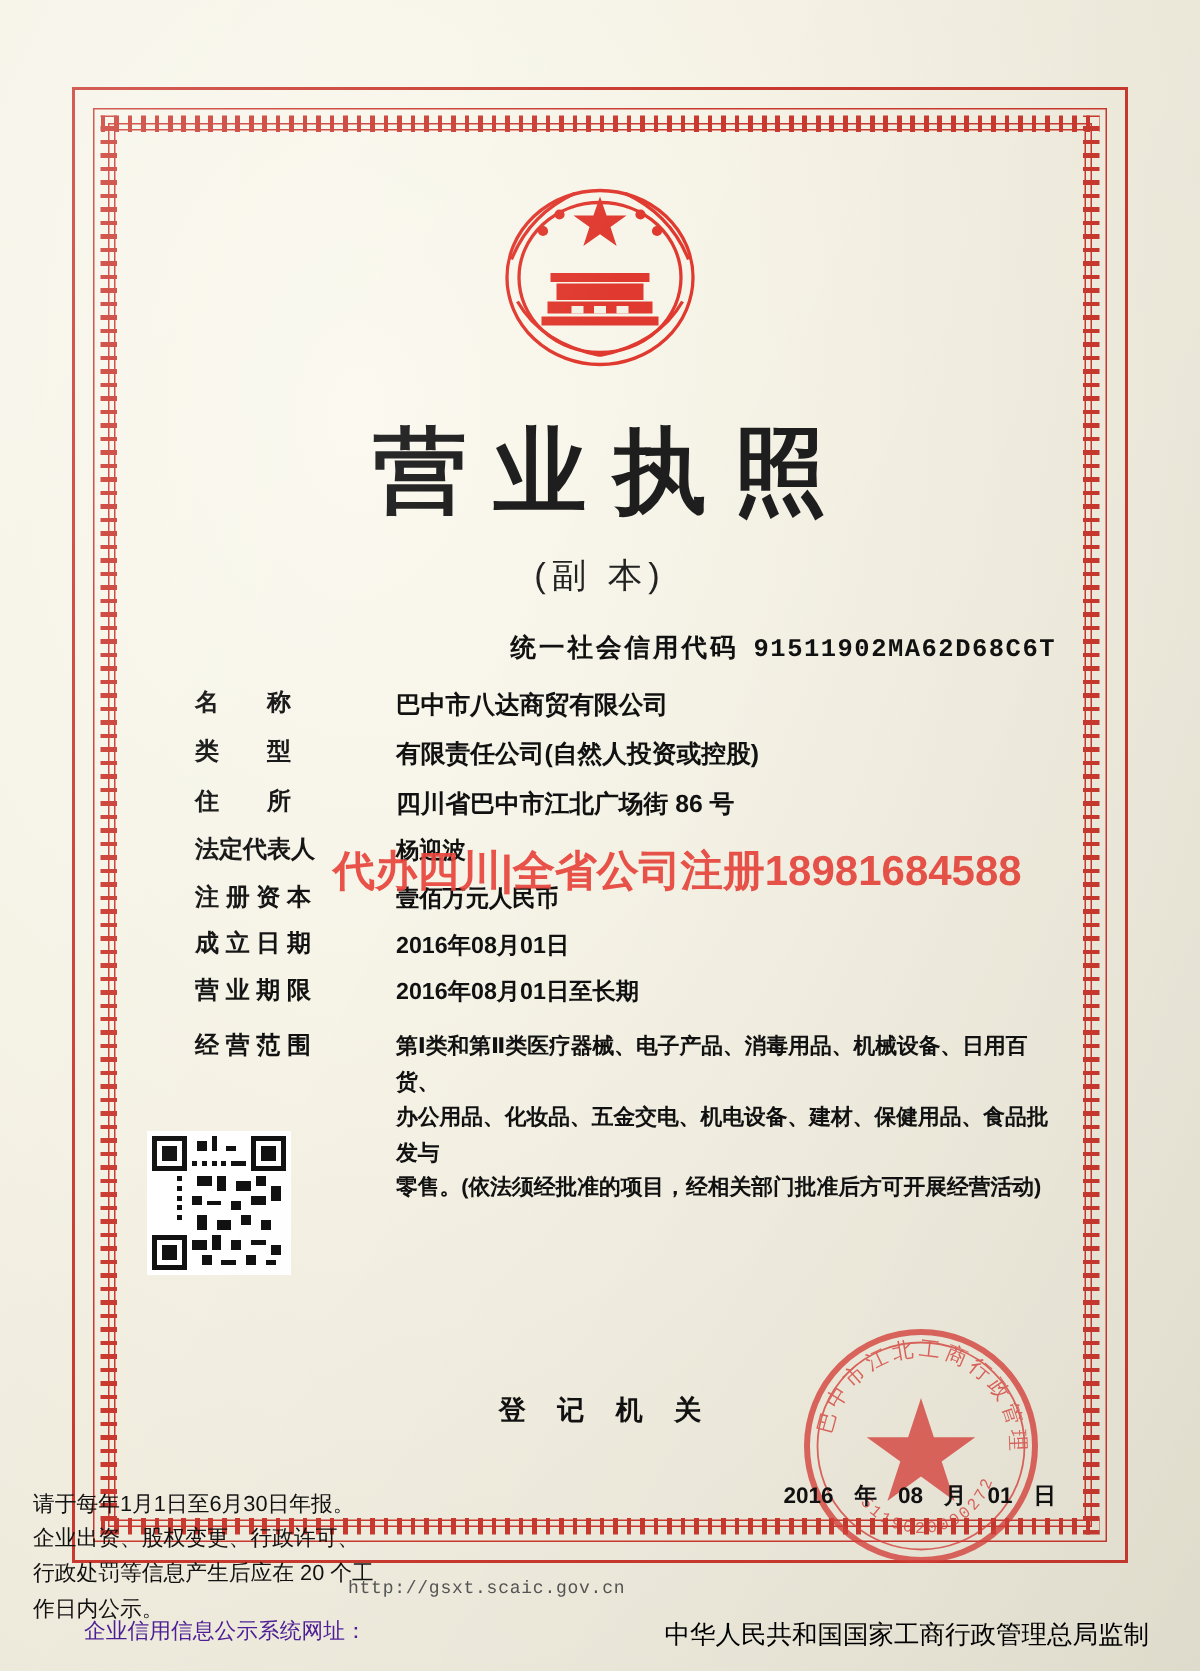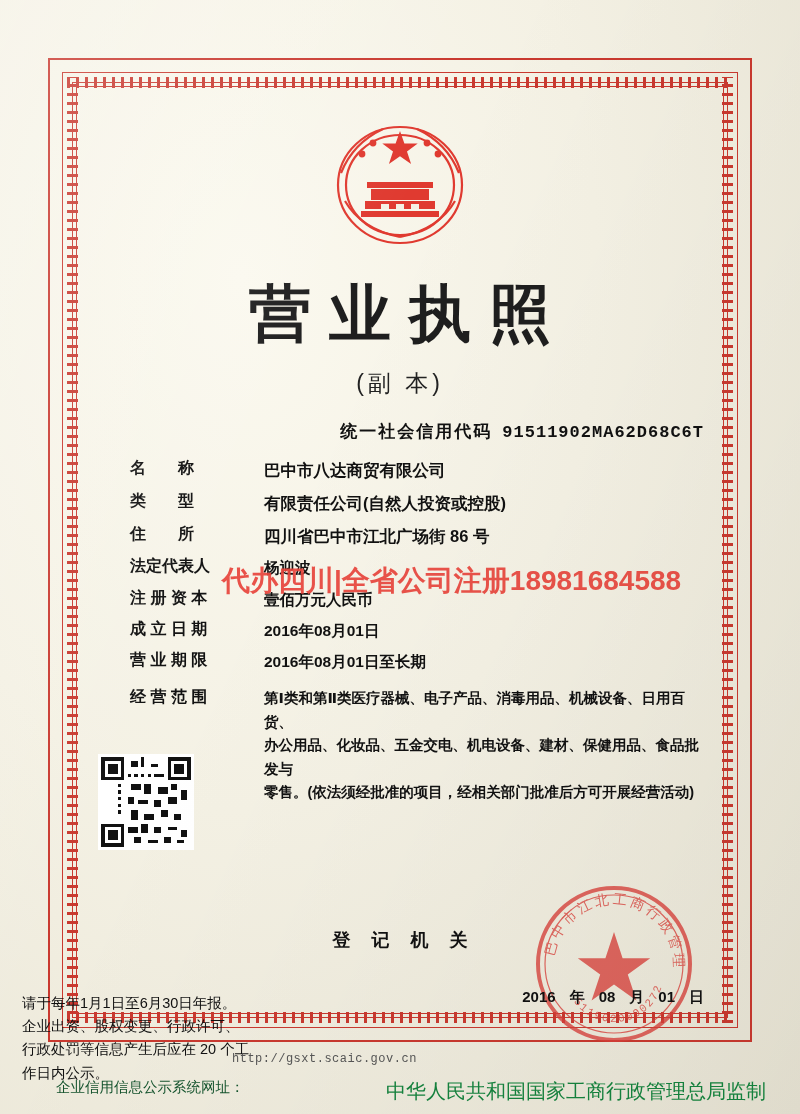--- a/index.html
+++ b/index.html
@@ -131,25 +131,25 @@
     position:absolute;left:22px;top:992px;width:262px;
     font-size:14.5px;color:#111;line-height:1.6;
   }
   .url{
     position:absolute;left:232px;top:1052px;
     font-family:"Liberation Mono","DejaVu Sans Mono",monospace;
     font-size:12px;color:#555;letter-spacing:.5px;
   }
   .footer-left{
     position:absolute;left:56px;top:1078px;
-    font-size:14.5px;color:#14532d;
+    font-size:14.5px;color:#4c1d95;
   }
   .footer-right{
     position:absolute;right:34px;top:1078px;
-    font-size:20px;color:#15803d;font-family:Liberation Serif, serif;
+    font-size:17px;color:#000000;font-family:Liberation Serif, serif;
   }
   .sheen{
     position:absolute;inset:0;pointer-events:none;
     background:linear-gradient(115deg, rgba(255,255,255,.22) 0%, rgba(255,255,255,0) 38%, rgba(0,0,0,.04) 100%);
   }
 </style>
 </head>
 <body>
 
 <div class="page">

